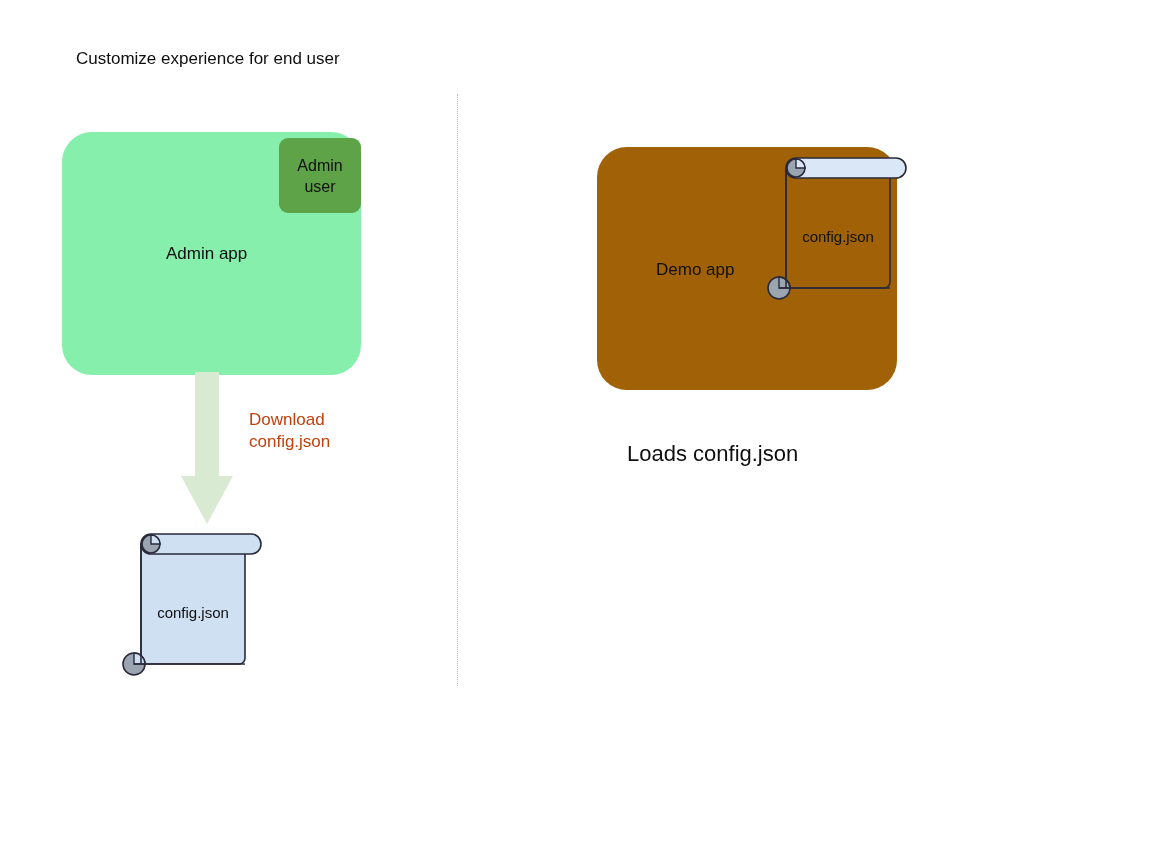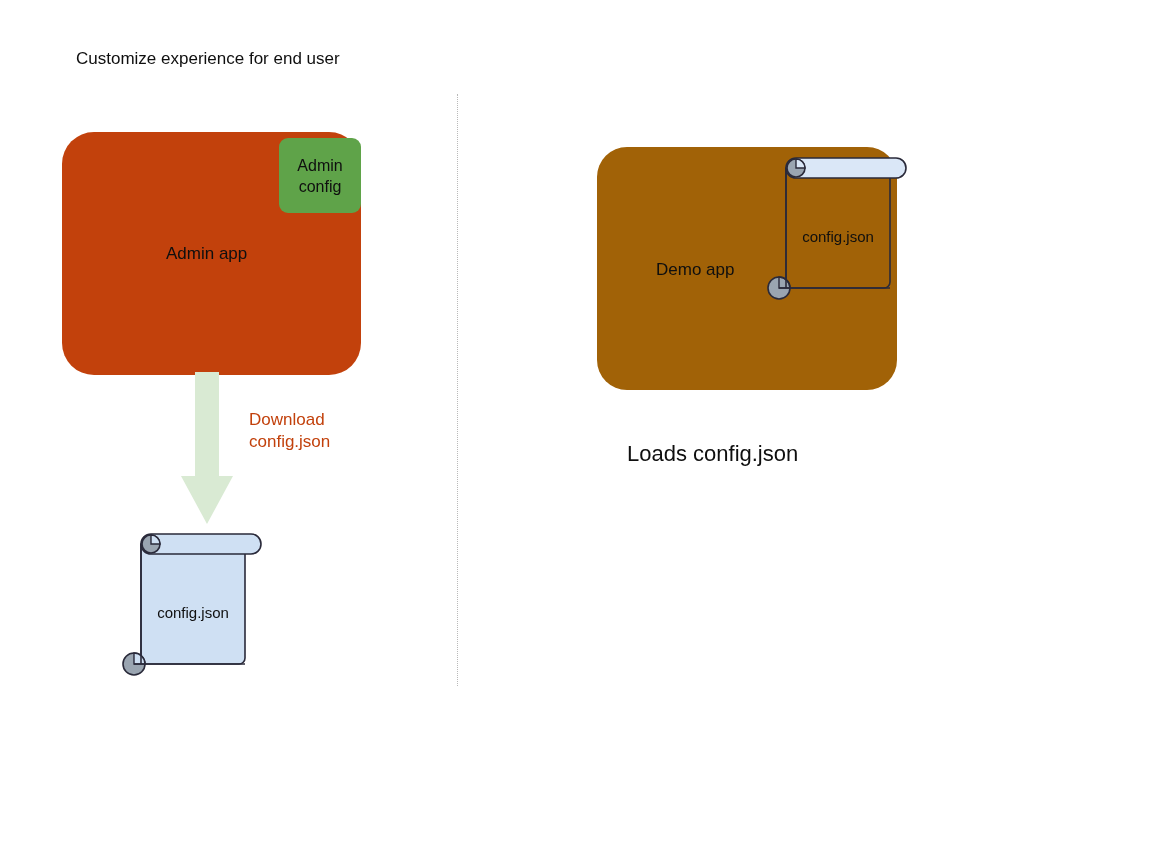--- a/index.html
+++ b/index.html
@@ -44,22 +44,21 @@
 
   
   .app-box {
     border-radius: 30px;
   }
   #admin-app-box {
     left: 62px;
     top: 132px;
     width: 299px;
     height: 243px;
-    background: #c2410c;
-    border-radius: 32px;
+    background: #86efac;
   }
   #demo-app-box {
     left: 597px;
     top: 147px;
     width: 300px;
     height: 243px;
     background: #a16207;
   }
   .app-label {
     font-size: 17px;
@@ -142,21 +141,21 @@
 
 
   <div class="abs" id="divider"></div>
 
   <div class="abs app-box" id="admin-app-box">
     <div class="abs app-label" style="left:104px; top:112px;">Admin app</div>
   </div>
 
   <div class="abs" id="admin-panel-box">
     <div id="admin-panel-label">Admin
-config</div>
+user</div>
   </div>
 
   <svg class="abs" id="download-arrow" viewBox="0 0 64 158">
     <path d="M20 0 H44 V104 H58 L32 152 L6 104 H20 Z" fill="#d9ead3"></path>
   </svg>
 
   <div class="abs" id="download-arrow-label">Download
 config.json</div>
 
   <div class="abs scroll-doc" id="scroll-left">

